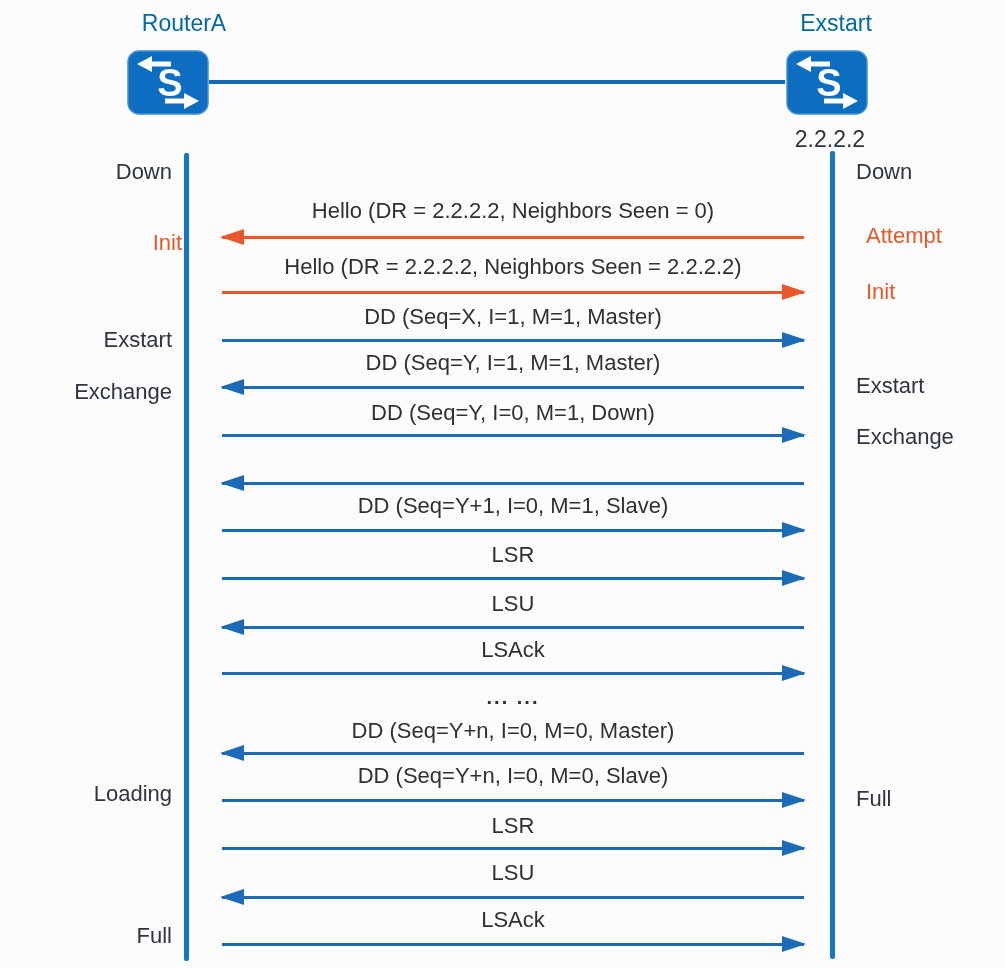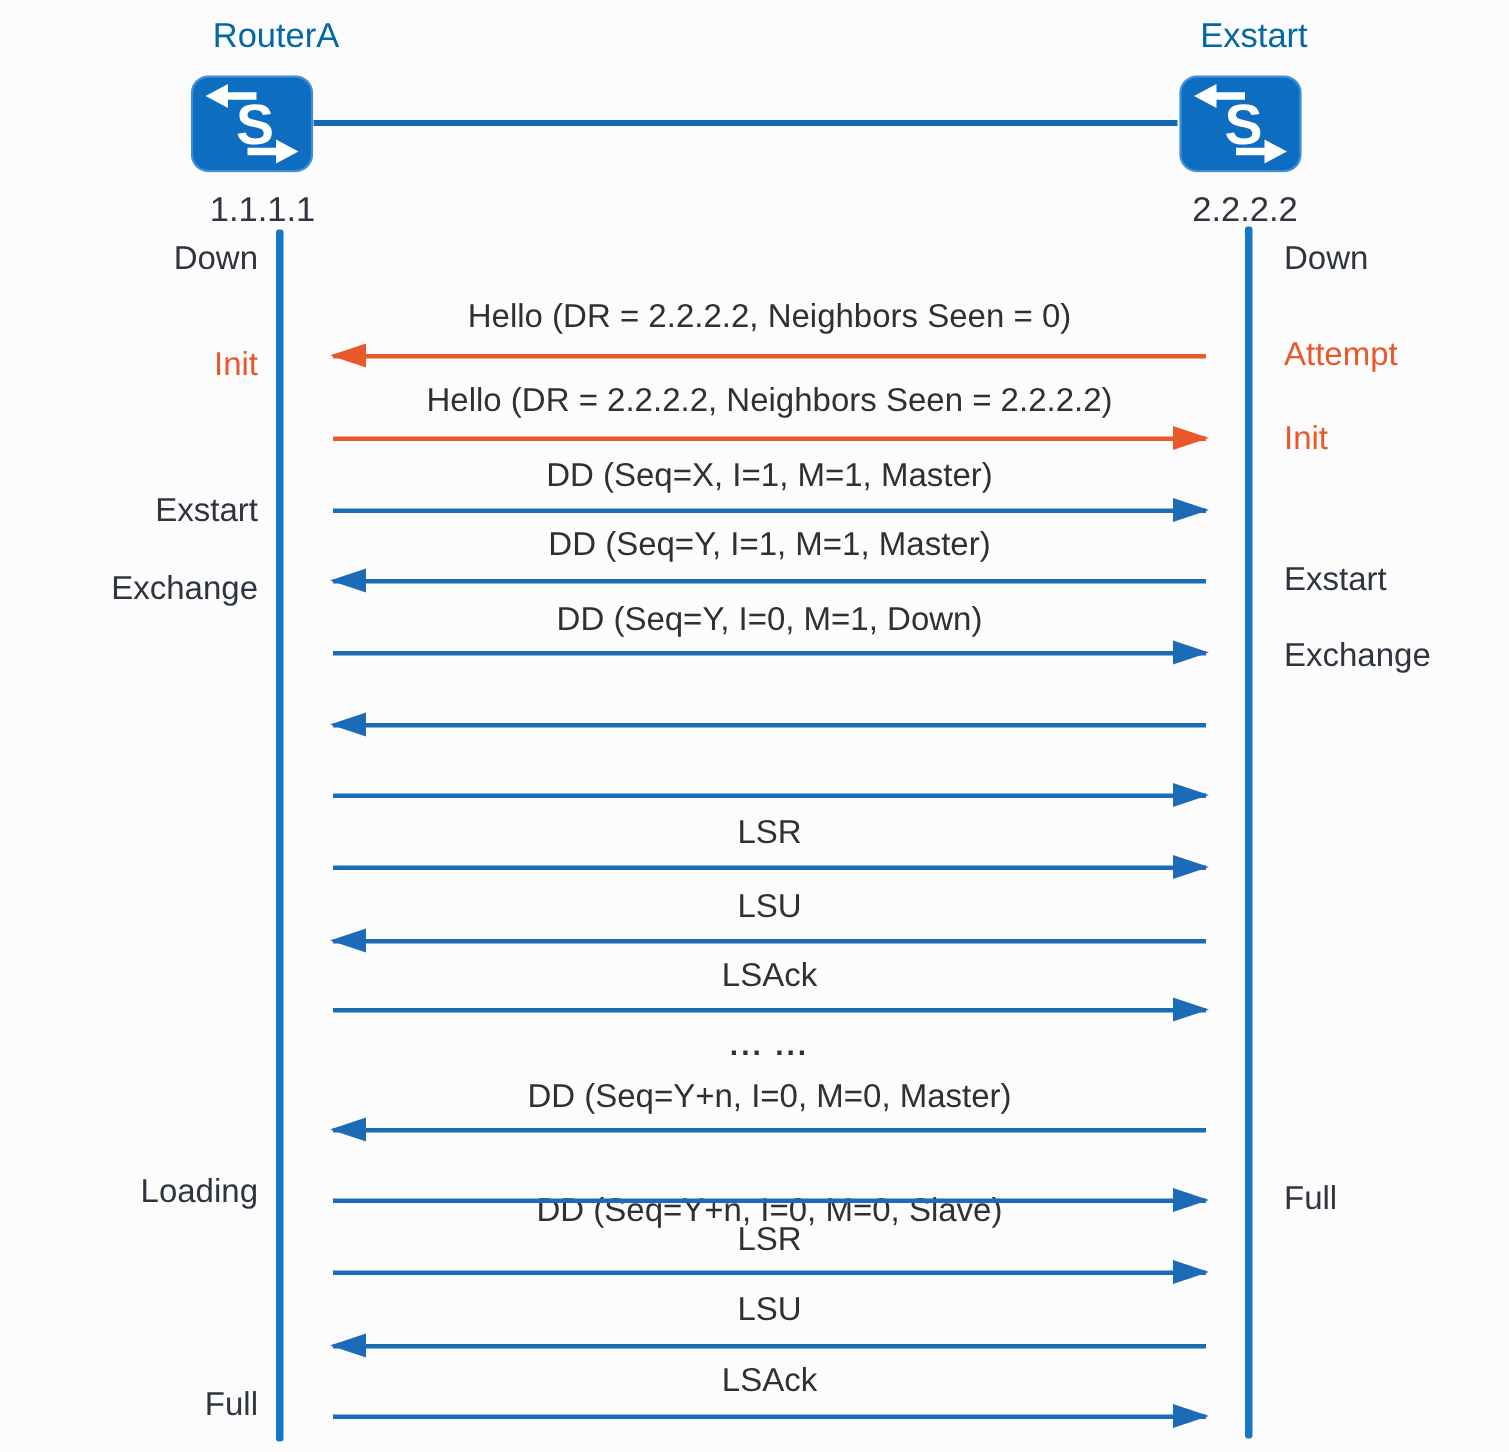--- a/index.html
+++ b/index.html
@@ -58,21 +58,21 @@
   
   .state-label{
     position:absolute;
     font-size:22px;
     line-height:30px;
     white-space:nowrap;
   }
   .state-label.side-left{left:0;width:172px;text-align:right;}
   .state-label.side-right{left:856px;width:150px;text-align:left;}
   .tone-dark{color:#2e3440;}
-  .tone-orange{color:#e8582a;}
+  .tone-orange{color:#e8582a;margin-left:10px;}
   
   .msg-label{
     position:absolute;
     left:220px;
     width:586px;
     text-align:center;
     font-size:22px;
     line-height:30px;
     color:#303030;
     white-space:nowrap;
@@ -117,21 +117,20 @@
   <svg class="router-icon" style="left:127px;" viewBox="0 0 82 65">
     <rect x="1" y="1" width="80" height="63" rx="11" fill="#0d6dc0" stroke="#3f90d4" stroke-width="1.5"></rect>
     <text x="43" y="46" font-size="38" font-weight="bold" fill="#ffffff" text-anchor="middle" font-family="Liberation Sans, sans-serif">S</text>
     <g fill="none" stroke="#ffffff" stroke-width="5">
       <line x1="44" y1="14" x2="23" y2="14"></line>
       <line x1="38" y1="51" x2="59" y2="51"></line>
     </g>
     <polygon points="10,14 25,6 25,22" fill="#ffffff"></polygon>
     <polygon points="72,51 57,43 57,59" fill="#ffffff"></polygon>
   </svg>
-  <div class="router-ip" style="left:85px;">1.1.1.1</div>
 
   <div class="router-name" style="left:746px;">Exstart</div>
   <svg class="router-icon" style="left:786px;" viewBox="0 0 82 65">
     <rect x="1" y="1" width="80" height="63" rx="11" fill="#0d6dc0" stroke="#3f90d4" stroke-width="1.5"></rect>
     <text x="43" y="46" font-size="38" font-weight="bold" fill="#ffffff" text-anchor="middle" font-family="Liberation Sans, sans-serif">S</text>
     <g fill="none" stroke="#ffffff" stroke-width="5">
       <line x1="44" y1="14" x2="23" y2="14"></line>
       <line x1="38" y1="51" x2="59" y2="51"></line>
     </g>
     <polygon points="10,14 25,6 25,22" fill="#ffffff"></polygon>
@@ -178,20 +177,21 @@
     </div>
     <div class="msg-label" style="top: 398px;">DD (Seq=Y, I=0, M=1, Down)</div>
     <div class="msg-arrow dir-right blue" style="top: 426px;">
       <div class="shaft"></div>
       <div class="head"></div>
     </div>
     <div class="msg-arrow dir-left blue" style="top: 474px;">
       <div class="shaft"></div>
       <div class="head"></div>
     </div>
+    <div class="msg-label" style="top: 491px;">DD (Seq=Y+1, I=0, M=1, Slave)</div>
     <div class="msg-arrow dir-right blue" style="top: 521px;">
       <div class="shaft"></div>
       <div class="head"></div>
     </div>
     <div class="msg-label" style="top: 540px;">LSR</div>
     <div class="msg-arrow dir-right blue" style="top: 569px;">
       <div class="shaft"></div>
       <div class="head"></div>
     </div>
     <div class="msg-label" style="top: 589px;">LSU</div>
@@ -203,21 +203,21 @@
     <div class="msg-arrow dir-right blue" style="top: 664px;">
       <div class="shaft"></div>
       <div class="head"></div>
     </div>
     <div class="msg-label ellipsis" style="top: 682px;">... ...</div>
     <div class="msg-label" style="top: 716px;">DD (Seq=Y+n, I=0, M=0, Master)</div>
     <div class="msg-arrow dir-left blue" style="top: 744px;">
       <div class="shaft"></div>
       <div class="head"></div>
     </div>
-    <div class="msg-label" style="top: 792px;">DD (Seq=Y+n, I=0, M=0, Slave)</div>
+    <div class="msg-label" style="top: 761px;">DD (Seq=Y+n, I=0, M=0, Slave)</div>
     <div class="msg-arrow dir-right blue" style="top: 791px;">
       <div class="shaft"></div>
       <div class="head"></div>
     </div>
     <div class="msg-label" style="top: 811px;">LSR</div>
     <div class="msg-arrow dir-right blue" style="top: 839px;">
       <div class="shaft"></div>
       <div class="head"></div>
     </div>
     <div class="msg-label" style="top: 858px;">LSU</div>

